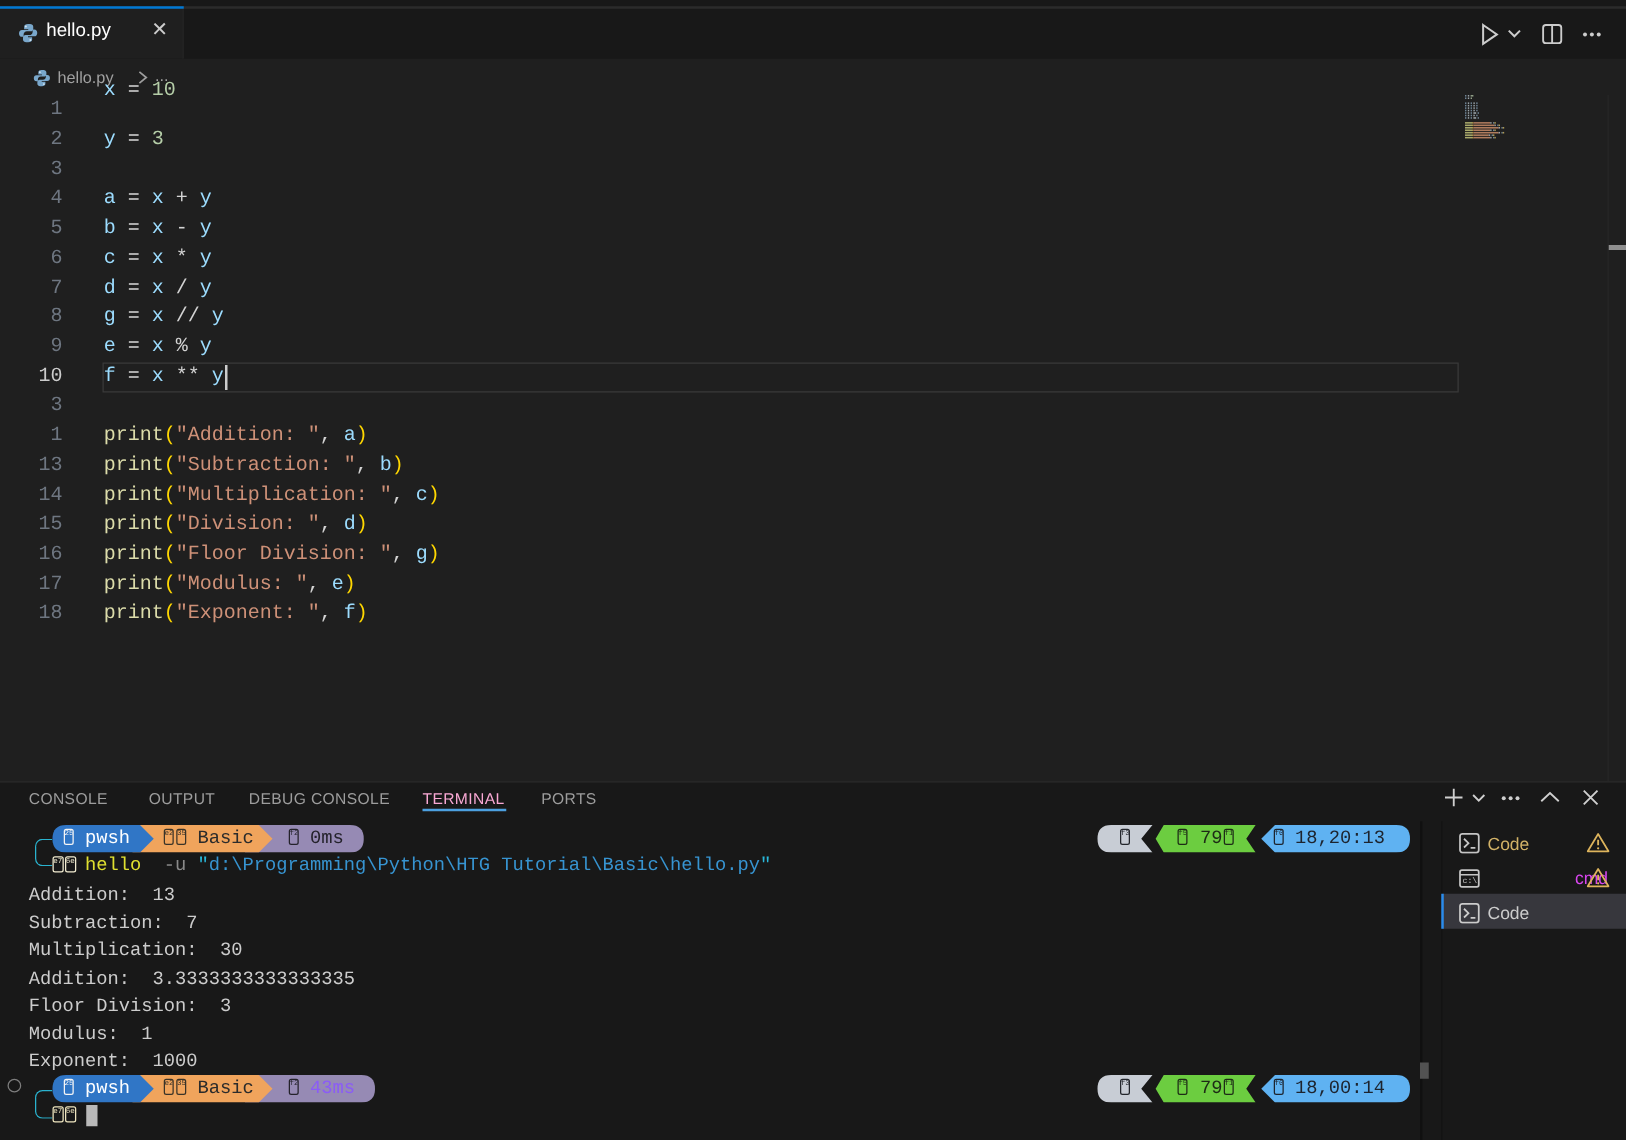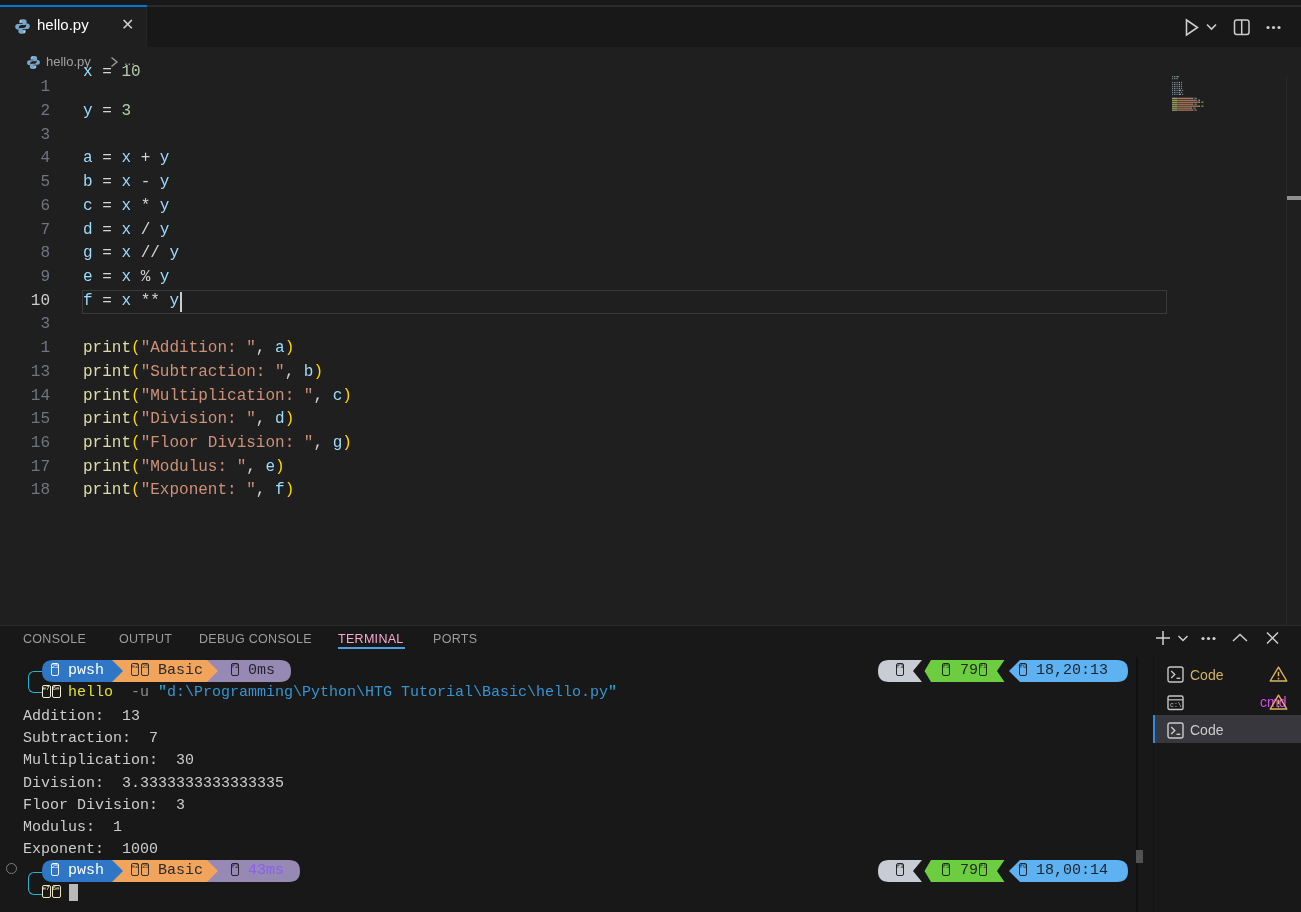--- a/index.html
+++ b/index.html
@@ -258,21 +258,21 @@
     <div class="abs" style="left:28px;top:670.5px;width:14px;height:22.5px;border:1.6px solid #2ab3cf;border-right:none;border-radius:6px 0 0 6px;box-sizing:border-box"></div>
 
     <div class="trow" style="left:41.5px;top:682.2px;color:#f3edd2"><span class="tofu" style="height:13.5px;width:9px">e7</span><span class="tofu" style="height:13.5px;width:9px;margin-left:1px">6e</span></div>
     <div class="trow" style="left:68px;top:682.2px;color:#e0e030">hello</div>
     <div class="trow" style="left:131px;top:682.2px;color:#8a8a8a">-u</div>
     <div class="trow" style="left:158px;top:682.2px;color:#3794d1"><span style="color:#29b8db">"</span>d:\Programming\Python\HTG Tutorial\Basic\hello.py<span style="color:#29b8db">"</span></div>
 
     <div class="trow" style="left:23px;top:705.9px">Addition:  13</div>
     <div class="trow" style="left:23px;top:728.1px">Subtraction:  7</div>
     <div class="trow" style="left:23px;top:750.3px">Multiplication:  30</div>
-    <div class="trow" style="left:23px;top:772.5px">Division:  3.3333333333333335</div>
+    <div class="trow" style="left:23px;top:772.5px">Addition:  3.3333333333333335</div>
     <div class="trow" style="left:23px;top:794.7px">Floor Division:  3</div>
     <div class="trow" style="left:23px;top:816.9px">Modulus:  1</div>
     <div class="trow" style="left:23px;top:839.1px">Exponent:  1000</div>
 
     <svg class="abs" style="left:0;top:859.8px" width="1301" height="22" viewBox="0 0 1301 22">
       <path d="M196,0 H289 Q300,0 300,11 Q300,22 289,22 H196 Z" fill="#968ab4"></path>
       <path d="M106,0 H207 L218,11 L207,22 H106 Z" fill="#f0a45c"></path>
       <path d="M53,0 H112 L123,11 L112,22 H53 Q42,22 42,11 Q42,0 53,0 Z" fill="#3076c6"></path>
       <path d="M889,0 H922 L913,11 L922,22 H889 Q878,22 878,11 Q878,0 889,0 Z" fill="#c8cdd5"></path>
       <path d="M931,0 H1004.5 L997,11 L1004.5,22 H931 L924.5,11 Z" fill="#6ccd40"></path>

